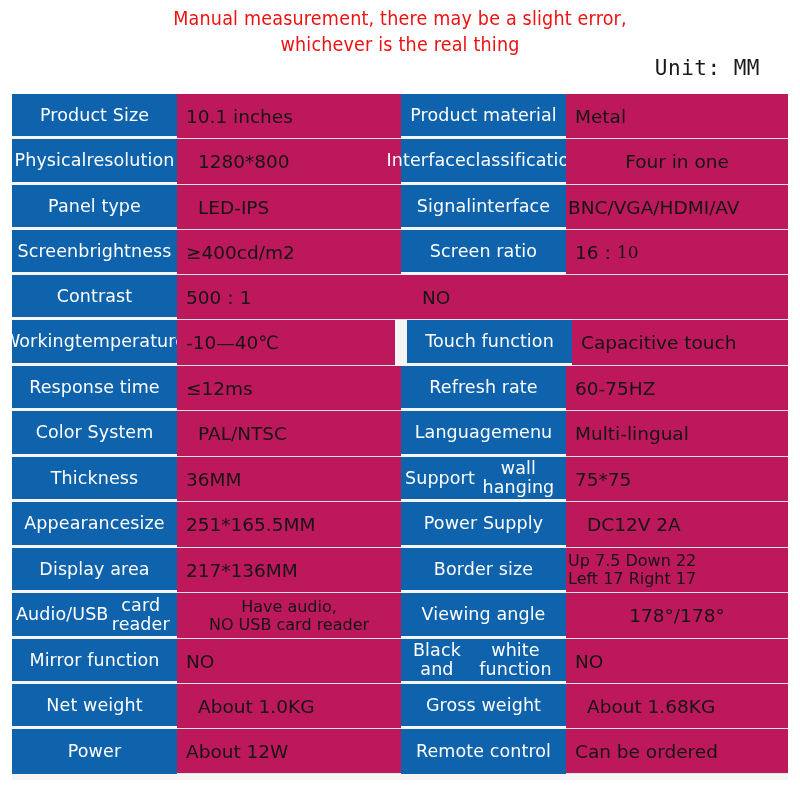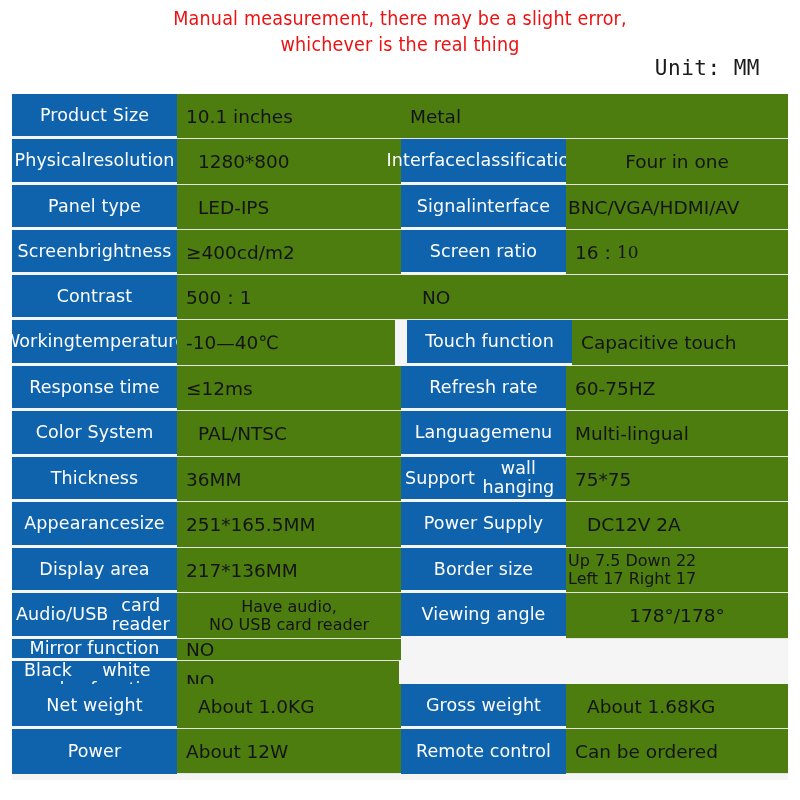--- a/index.html
+++ b/index.html
@@ -81,21 +81,21 @@
     padding: 0 4px;
     letter-spacing: 0.1px;
   }
   .half.left  .label { width: 165px; }
   .half.right .label { width: 165px; }
 
   .label .two { display: block; }
 
   .value {
     flex: 1 1 auto;
-    background: #4d7c0f;
+    background: #be185d;
     color: #141414;
     display: flex;
     align-items: center;
     font-size: 18.5px;
     line-height: 21px;
     padding-left: 9px;
     border-bottom: 1px solid #e4e4e4;
     font-family: "DejaVu Sans", "Liberation Sans", sans-serif;
     white-space: pre-line;
   }
@@ -127,20 +127,23 @@
 
   <div id="table">
       <div class="row" style="height: 45px;">
         <div class="half left">
           <div class="label gap">
             <span>Product Size</span>
           </div>
           <div class="value ">10.1 inches</div>
         </div>
         <div class="half right">
+          <div class="label gap">
+            <span>Product material</span>
+          </div>
           <div class="value ">Metal</div>
         </div>
       </div>
       <div class="row" style="height: 46px;">
         <div class="half left">
           <div class="label gap">
             <span>Physical</span>
             <span class="two">resolution</span>
           </div>
           <div class="value indent">1280*800</div>
@@ -292,21 +295,21 @@
           <div class="value center small">Have audio,
 NO USB card reader</div>
         </div>
         <div class="half right">
           <div class="label gap">
             <span>Viewing angle</span>
           </div>
           <div class="value center">178°/178°</div>
         </div>
       </div>
-      <div class="row" style="height: 45px; flex-direction: column;">
+      <div class="row" style="height: 45px;">
         <div class="half left">
           <div class="label gap">
             <span>Mirror function</span>
           </div>
           <div class="value ">NO</div>
         </div>
         <div class="half right">
           <div class="label gap">
             <span>Black and</span>
             <span class="two">white function</span>

